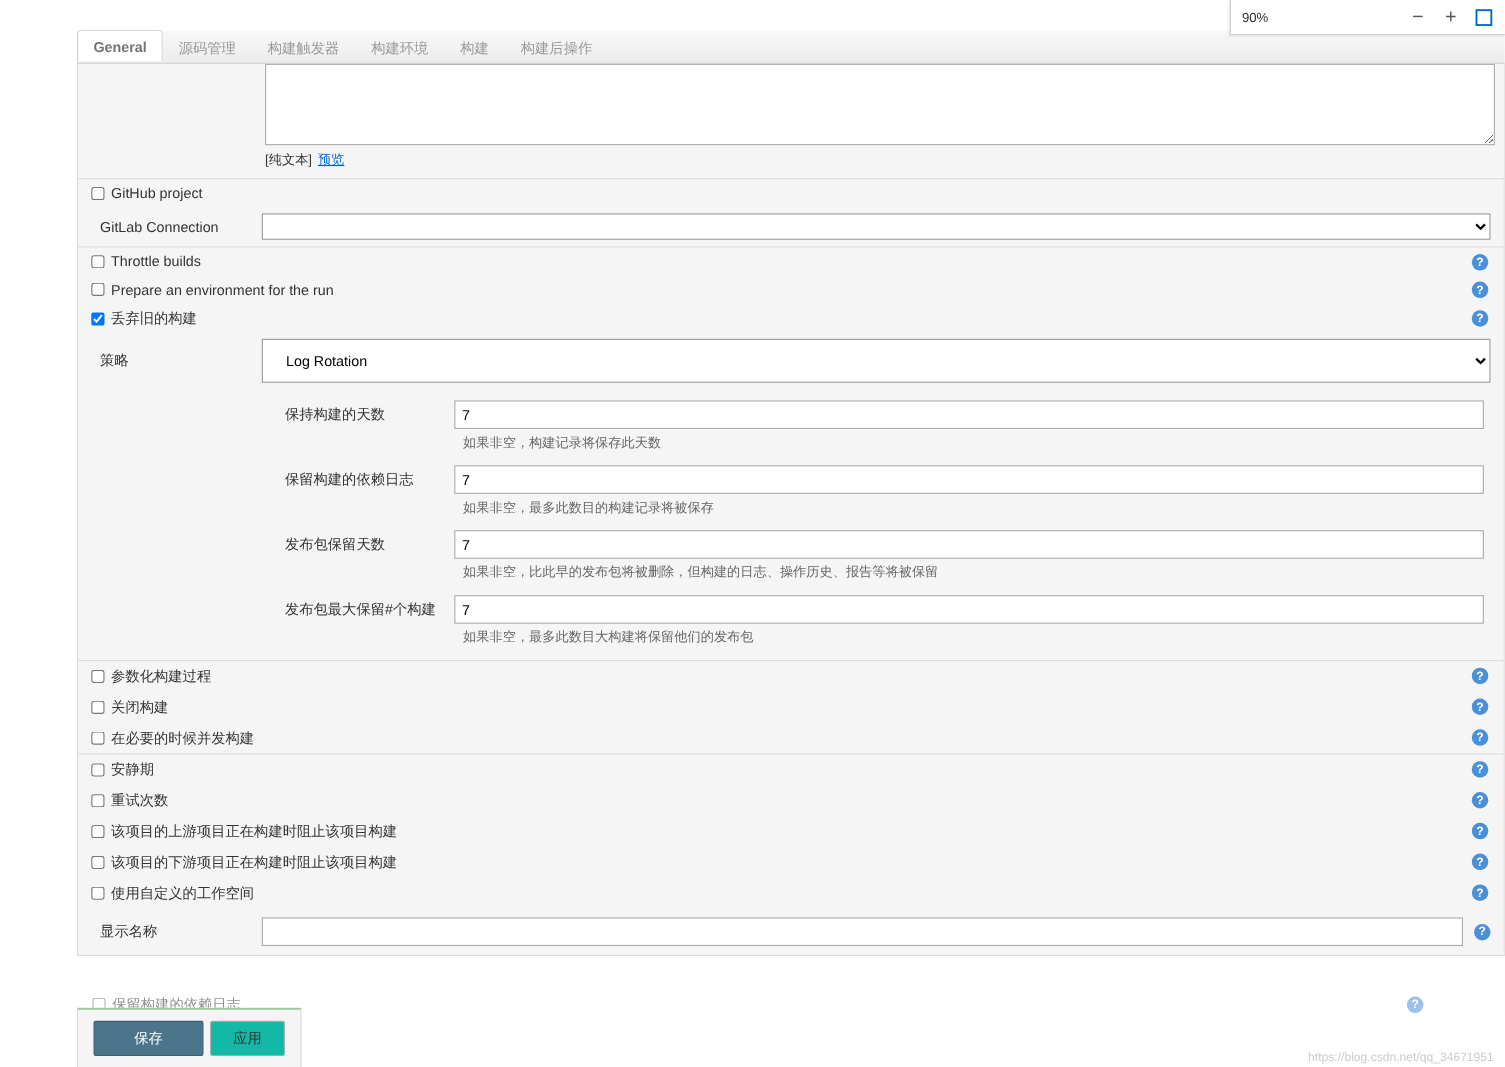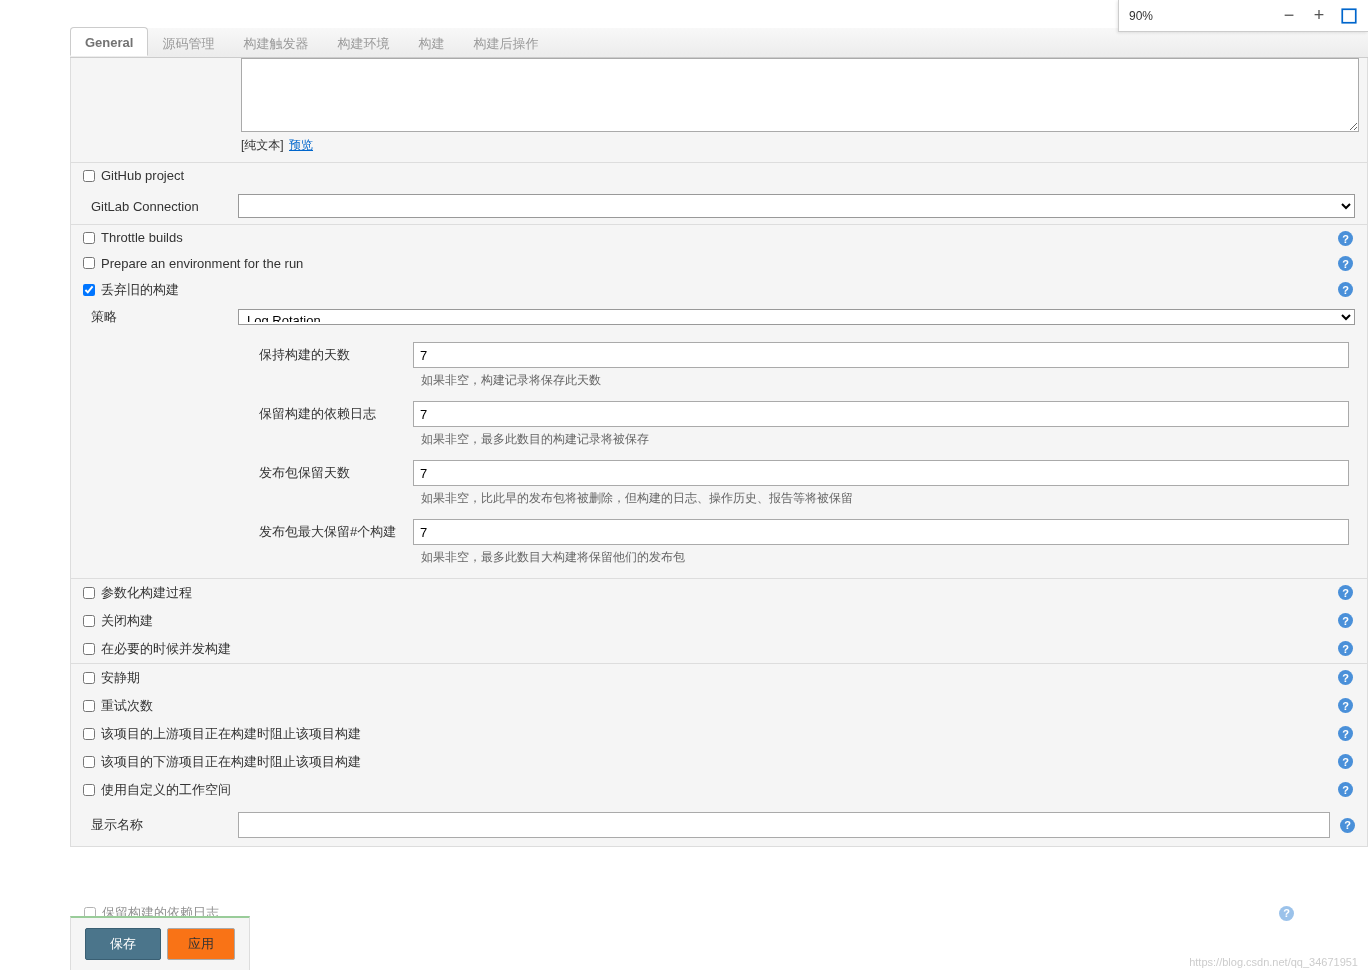--- a/index.html
+++ b/index.html
@@ -22,32 +22,32 @@
 .row.border-top { border-top: 1px solid #ddd; }
 .row-cb { margin-right: 6px; width: 12px; height: 12px; }
 .row-label { font-size: 13px; color: #333; }
 .help-icon { position: absolute; right: 14px; top: 6px; width: 15px; height: 15px; border-radius: 50%; background: #4a90d9; color: #fff; font-size: 11px; font-weight: bold; display: flex; align-items: center; justify-content: center; cursor: pointer; }
 .gitlab-row { display: flex; align-items: center; padding: 6px 12px; }
 .gitlab-label { width: 155px; padding-left: 8px; color: #333; font-size: 13px; }
 .select-full { flex: 1; height: 24px; border: 1px solid #999; background: #fff; font-size: 13px; padding: 0 4px; }
 .strategy-section { padding: 4px 12px 0 12px; }
 .strategy-row { display: flex; align-items: center; margin-bottom: 16px; }
 .strategy-label { width: 155px; padding-left: 8px; font-size: 13px; color: #333; }
-.strategy-select { flex: 1; height: 16px; border: 1px solid #999; background: #fff; font-size: 13px; padding: 2px 4px; }
+.strategy-select { flex: 1; height: 40px; border: 1px solid #999; background: #fff; font-size: 13px; padding: 2px 17px; }
 .sub-fields { padding-left: 168px; }
 .field-row { display: flex; align-items: center; margin: 8px 0 2px 0; }
 .field-label { width: 162px; font-size: 13px; color: #333; padding-left: 8px; }
 .field-input { flex: 1; height: 26px; border: 1px solid #aaa; padding: 0 6px; font-size: 13px; margin-right: 6px; }
 .hint-text { font-size: 12px; color: #666; margin: 4px 0 12px 170px; }
 .display-row { display: flex; align-items: center; padding: 8px 12px; }
 .display-label { width: 155px; padding-left: 8px; font-size: 13px; }
 .display-input { flex: 1; height: 26px; border: 1px solid #aaa; background: #fff; padding: 0 6px; margin-right: 6px; }
 .footer-bar { position: fixed; bottom: 0; left: 70px; display: flex; gap: 6px; padding: 10px 14px; background: #f5f5f5; border: 1px solid #ddd; border-top: 2px solid #9c9; border-bottom: none; }
-.btn-save { background: #4b758b; color: #fff; border: 1px solid #3a5f73; padding: 6px 24px; font-size: 13px; cursor: pointer; border-radius: 2px; }
-.btn-apply { background: #f97316; color: #333; border: 1px solid #aaa; padding: 6px 20px; font-size: 13px; cursor: pointer; border-radius: 2px; }
+.btn-save { background: #4b758b; color: #fff; border: 1px solid #3a5f73; padding: 6px 36px; font-size: 13px; cursor: pointer; border-radius: 2px; }
+.btn-apply { background: #14b8a6; color: #333; border: 1px solid #aaa; padding: 6px 20px; font-size: 13px; cursor: pointer; border-radius: 2px; }
 .discard-row { position: fixed; bottom: 44px; left: 72px; padding: 4px 12px; display: flex; align-items: center; opacity: 0.55; }
 .discard-row input { margin-right: 6px; }
 .watermark { position: fixed; bottom: 2px; right: 10px; font-size: 11px; color: #ccc; }
 </style>
 </head>
 <body>
 
 <div class="zoom-control">
   <span class="zoom-pct">90%</span>
   <span class="zoom-btn">−</span>

